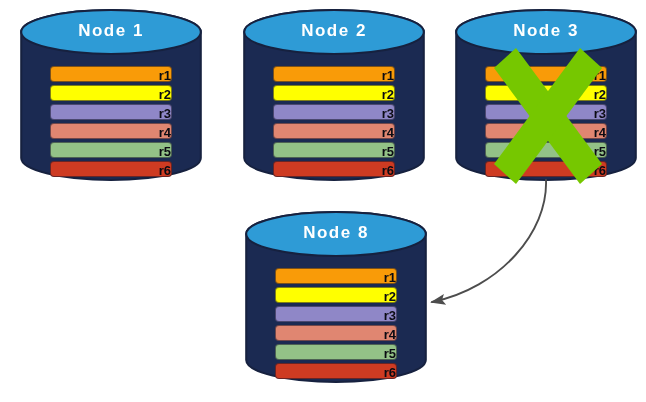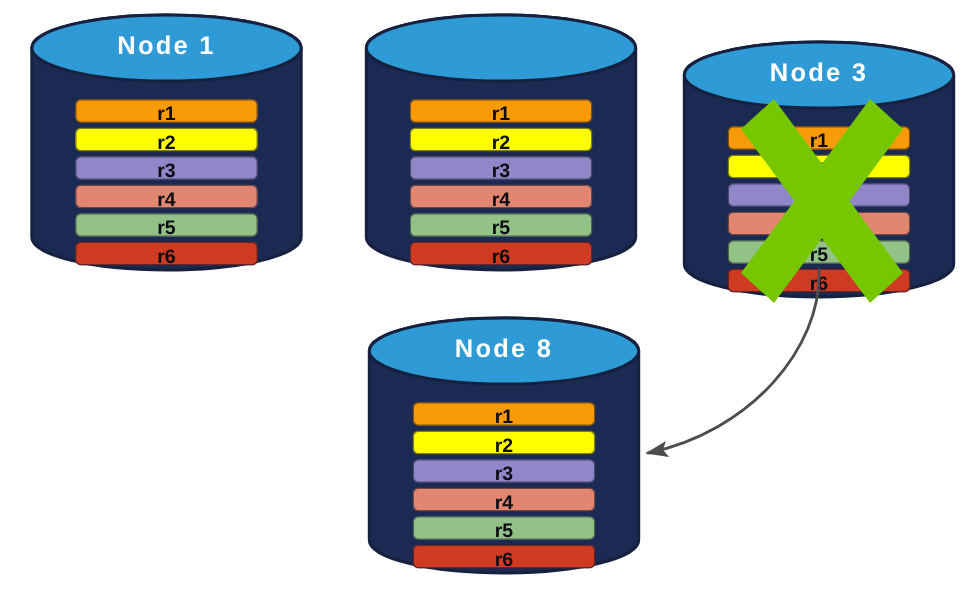--- a/index.html
+++ b/index.html
@@ -44,21 +44,21 @@
     pointer-events: none;
   }
   .rows {
     position: absolute;
   }
   .row-bar {
     position: relative;
     box-sizing: border-box;
     border: 1px solid rgba(20,20,40,0.55);
     border-radius: 4px;
-    text-align: center;
+    text-align: right;
     color: #0b0b12;
     font-weight: bold;
     font-size: 13px;
     line-height: 15px;
     font-family: "Liberation Sans", sans-serif;
   }
   .x-mark {
     position: absolute;
     pointer-events: none;
   }
@@ -90,30 +90,31 @@
           <div class="row-bar" style="background: rgb(224, 134, 113); height: 16px; margin-bottom: 3px; color: rgb(11, 11, 18); padding-top: 1px;">r4</div>
           <div class="row-bar" style="background: rgb(147, 194, 135); height: 16px; margin-bottom: 3px; color: rgb(11, 11, 18); padding-top: 1px;">r5</div>
           <div class="row-bar" style="background: rgb(206, 59, 34); height: 16px; margin-bottom: 0px; color: rgb(11, 11, 18); padding-top: 1px;">r6</div>
         </div>
       </div>
       <div class="node" style="left: 243px; top: 8px; width: 182px; height: 174px;">
         <svg class="node-svg" width="182" height="174" viewBox="0 0 182 174">
           <path d="M 1.2 24 L 1.2 150 A 89.8 22 0 0 0 180.8 150 L 180.8 24 A 89.8 22 0 0 0 1.2 24 Z" fill="#1b2a52" stroke="#16213f" stroke-width="2"></path>
           <ellipse cx="91" cy="24" rx="89.8" ry="22" fill="#2e9bd6" stroke="#16213f" stroke-width="2"></ellipse>
         </svg>
+        <div class="node-title" style="top: 13px; color: rgb(255, 255, 255);">Node  2</div>
         <div class="rows" style="left: 30px; width: 122px; top: 58px;">
           <div class="row-bar" style="background: rgb(249, 155, 8); height: 16px; margin-bottom: 3px; color: rgb(11, 11, 18); padding-top: 1px;">r1</div>
           <div class="row-bar" style="background: rgb(255, 255, 0); height: 16px; margin-bottom: 3px; color: rgb(11, 11, 18); padding-top: 1px;">r2</div>
           <div class="row-bar" style="background: rgb(143, 135, 199); height: 16px; margin-bottom: 3px; color: rgb(11, 11, 18); padding-top: 1px;">r3</div>
           <div class="row-bar" style="background: rgb(224, 134, 113); height: 16px; margin-bottom: 3px; color: rgb(11, 11, 18); padding-top: 1px;">r4</div>
           <div class="row-bar" style="background: rgb(147, 194, 135); height: 16px; margin-bottom: 3px; color: rgb(11, 11, 18); padding-top: 1px;">r5</div>
           <div class="row-bar" style="background: rgb(206, 59, 34); height: 16px; margin-bottom: 0px; color: rgb(11, 11, 18); padding-top: 1px;">r6</div>
         </div>
       </div>
-      <div class="node" style="left: 455px; top: 26px; width: 182px; height: 174px;">
+      <div class="node" style="left: 455px; top: 8px; width: 182px; height: 174px;">
         <svg class="node-svg" width="182" height="174" viewBox="0 0 182 174">
           <path d="M 1.2 24 L 1.2 150 A 89.8 22 0 0 0 180.8 150 L 180.8 24 A 89.8 22 0 0 0 1.2 24 Z" fill="#1b2a52" stroke="#16213f" stroke-width="2"></path>
           <ellipse cx="91" cy="24" rx="89.8" ry="22" fill="#2e9bd6" stroke="#16213f" stroke-width="2"></ellipse>
         </svg>
         <div class="node-title" style="top: 13px; color: rgb(255, 255, 255);">Node  3</div>
         <div class="rows" style="left: 30px; width: 122px; top: 58px;">
           <div class="row-bar" style="background: rgb(249, 155, 8); height: 16px; margin-bottom: 3px; color: rgb(11, 11, 18); padding-top: 1px;">r1</div>
           <div class="row-bar" style="background: rgb(255, 255, 0); height: 16px; margin-bottom: 3px; color: rgb(11, 11, 18); padding-top: 1px;">r2</div>
           <div class="row-bar" style="background: rgb(143, 135, 199); height: 16px; margin-bottom: 3px; color: rgb(11, 11, 18); padding-top: 1px;">r3</div>
           <div class="row-bar" style="background: rgb(224, 134, 113); height: 16px; margin-bottom: 3px; color: rgb(11, 11, 18); padding-top: 1px;">r4</div>

